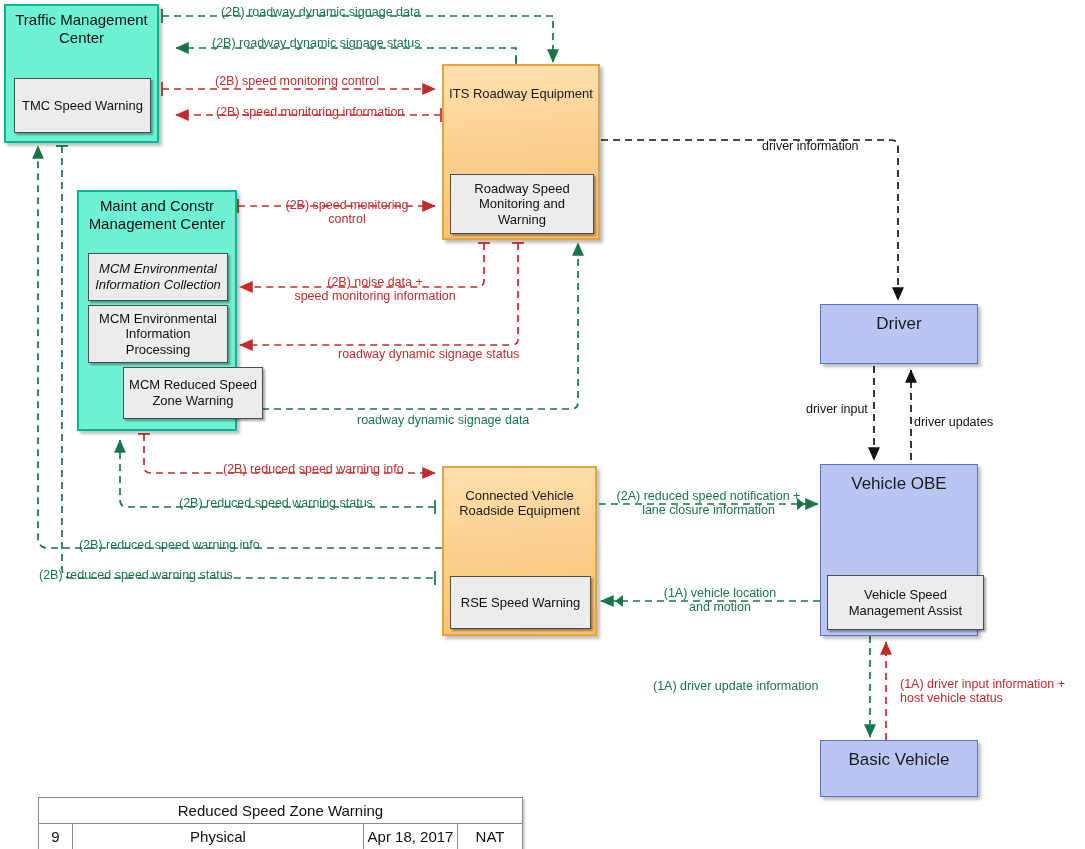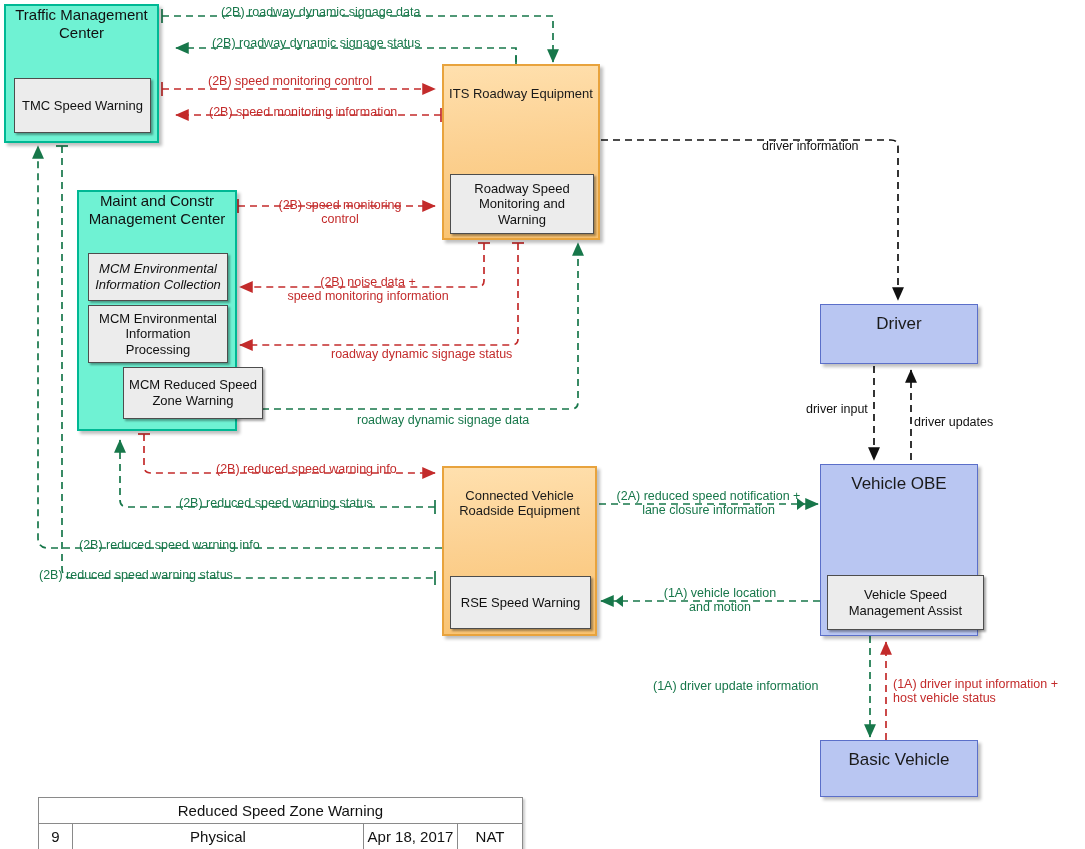--- a/index.html
+++ b/index.html
@@ -5,37 +5,37 @@
   html,body{margin:0;padding:0;background:#ffffff;}
   body{font-family:"Liberation Sans","DejaVu Sans",sans-serif;}
   #canvas{position:relative;width:1085px;height:849px;overflow:hidden;background:#fff;}
   svg#wires{position:absolute;left:0;top:0;width:1085px;height:849px;pointer-events:none;}
 
   
   .node{position:absolute;box-sizing:border-box;box-shadow:3px 3px 3px rgba(0,0,0,.25);}
   .node .ttl{text-align:center;line-height:1.18;color:#1a1a1a;}
 
   .teal{background:#6ff2d3;border:2px solid #00b894;}
-  .teal .ttl{font-size:15px;color:#111;}
+  .teal .ttl{font-size:15px;padding-top:5px;color:#111;}
   .orange{border:2px solid #e8a33d;
           background:linear-gradient(175deg,#ffe0ae 0%,#fcd192 45%,#f9c270 100%);}
   .orange .ttl{font-size:13px;padding-top:20px;}
   .blue{background:#b9c6f2;border:1.5px solid #5b6fc9;}
   .blue .ttl{font-size:17px;padding-top:9px;}
 
   
   .sub{position:absolute;box-sizing:border-box;background:#ececec;
        border:1.5px solid #4d4d4d;box-shadow:2px 2px 2px rgba(0,0,0,.35);
        display:flex;align-items:center;justify-content:center;text-align:center;
        font-size:13px;line-height:1.2;color:#111;padding:2px 4px;}
 
   
   .lbl{position:absolute;font-size:12.5px;line-height:1.15;white-space:nowrap;}
   .lbl.g{color:#17774a;}
-  .lbl.r{color:#c32b2b;}
+  .lbl.r{color:#c32b2b;margin-left:7px;}
   .lbl.k{color:#111;}
   .lbl.c{text-align:center;}
 
   
   #titleblock{position:absolute;left:38px;top:797px;width:483px;
               border:1px solid #8a8a8a;box-shadow:2px 2px 2px rgba(0,0,0,.2);
               background:#fff;font-size:15px;color:#111;}
   #titleblock .row{display:flex;}
   #titleblock .r1{border-bottom:1px solid #8a8a8a;}
   #titleblock .cell{padding:4px 2px;text-align:center;box-sizing:border-box;}

